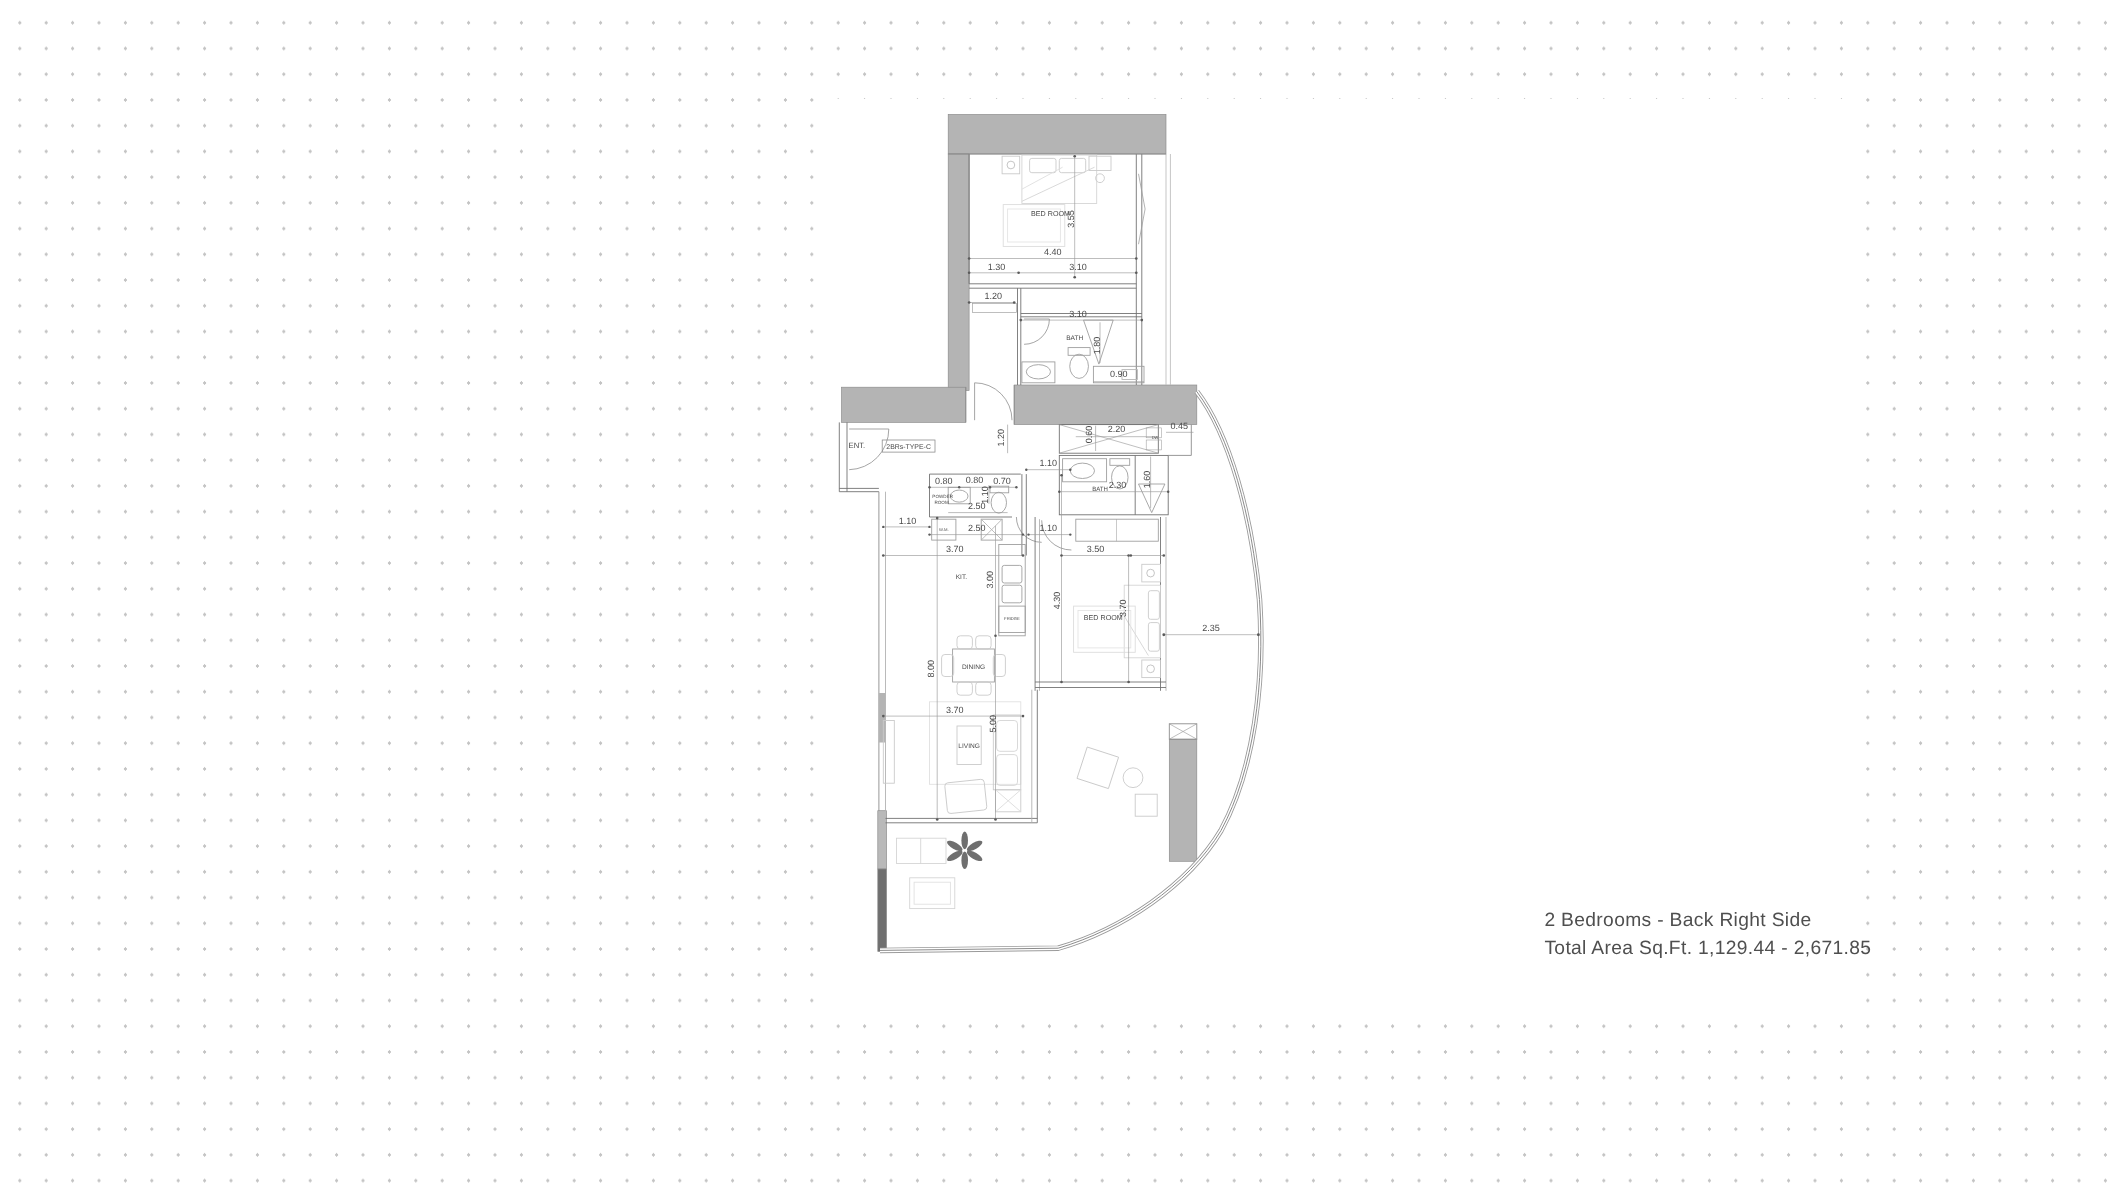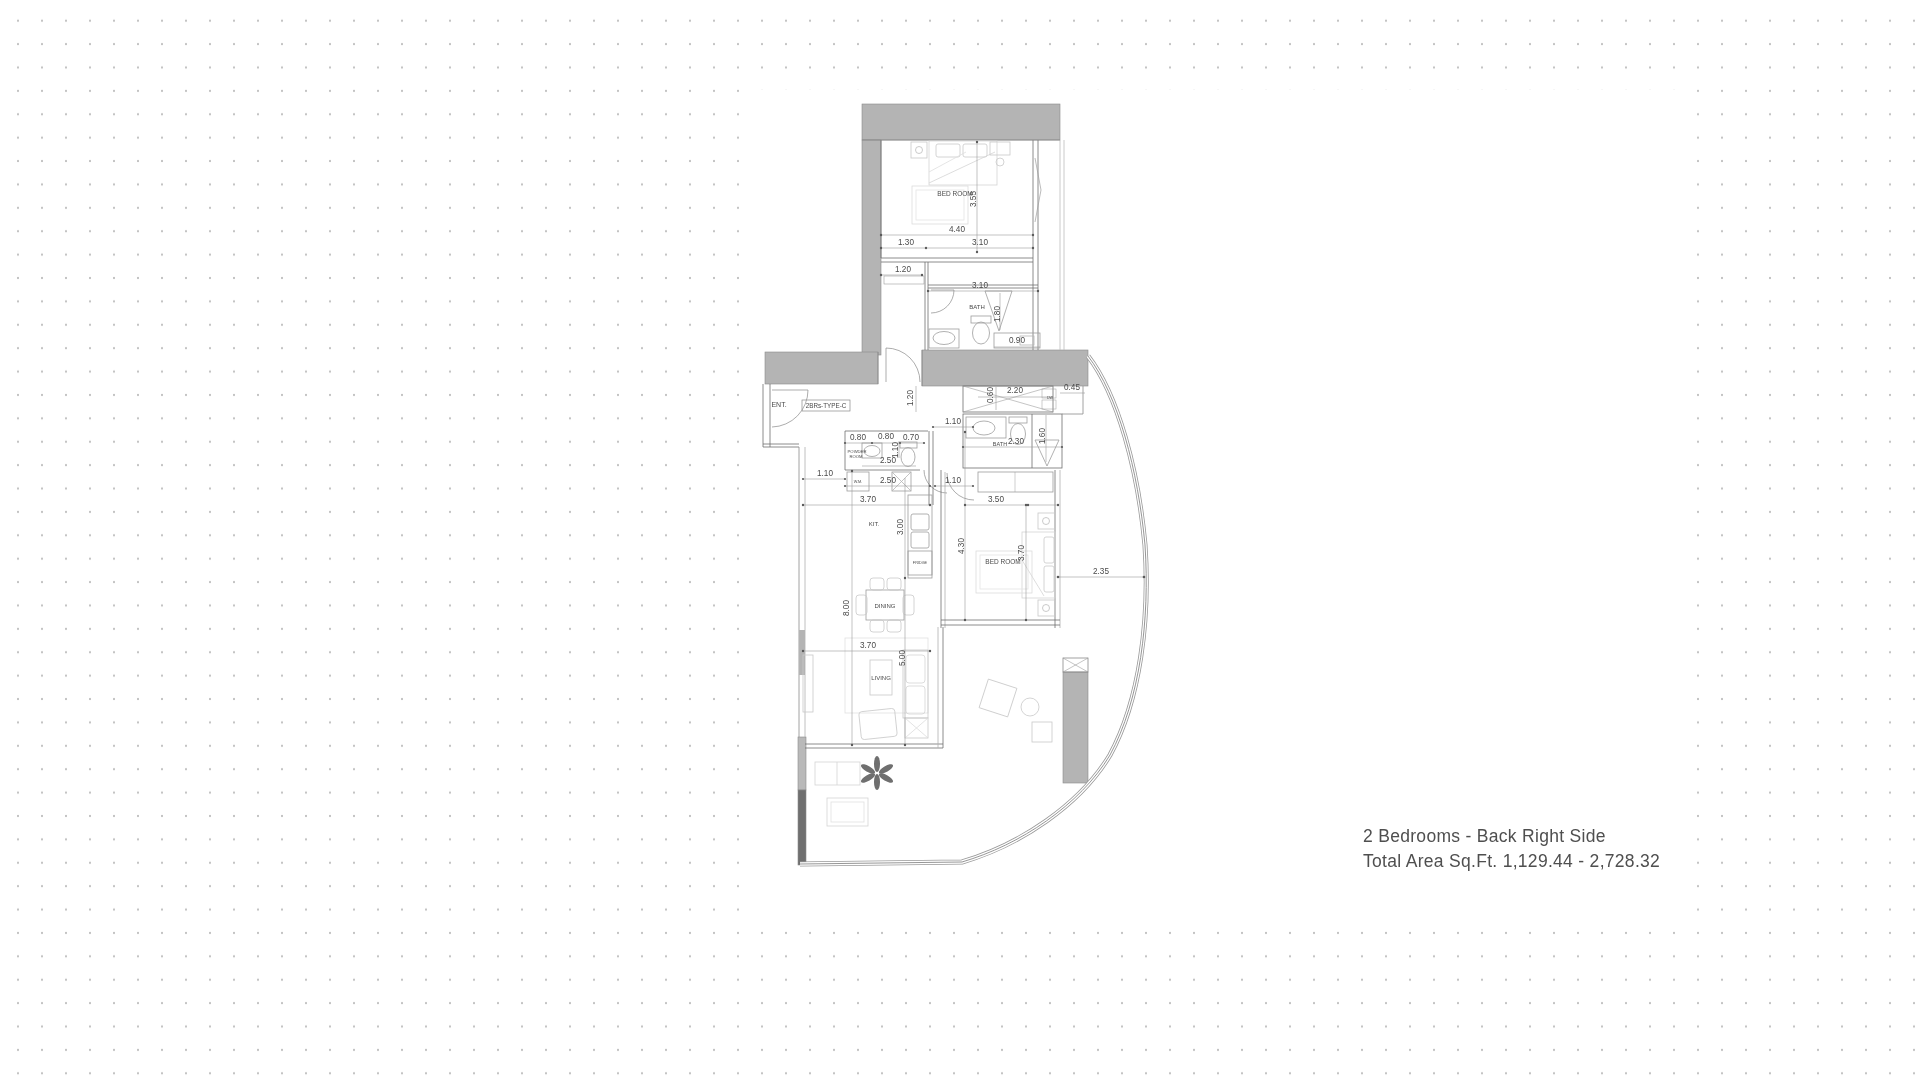--- a/index.html
+++ b/index.html
@@ -16,21 +16,21 @@
   }
   .plan-canvas{
     position:absolute;left:748px;top:90px;width:945px;height:824px;
     background:#ffffff;
   }
   svg.plan{position:absolute;left:0;top:0;}
   .caption{
     position:absolute;left:1363px;top:824px;
     color:#4f4f4f;font-size:17.5px;line-height:25px;letter-spacing:.3px;
   }
-  .caption div{white-space:nowrap;}
+  .caption div{white-space:nowrap;margin-left:41px;}
   text{font-family:"Liberation Sans",sans-serif;fill:#4a4a4a;}
 </style>
 </head>
 <body>
 
 <div class="dots"></div>
 <div class="plan-canvas"></div>
 
 <svg class="plan" width="1920" height="1078" viewBox="0 0 1920 1078">
 
@@ -344,14 +344,14 @@
       <text text-anchor="middle" font-size="8.2" fill="#4a4a4a" transform="translate(1024,553) rotate(-90)">3.70</text>
       <text text-anchor="middle" font-size="8.2" fill="#4a4a4a" x="1101" y="574">2.35</text>
       <text text-anchor="middle" font-size="8.2" fill="#4a4a4a" transform="translate(849,608) rotate(-90)">8.00</text>
       <text text-anchor="middle" font-size="8.2" fill="#4a4a4a" x="868" y="648">3.70</text>
       <text text-anchor="middle" font-size="8.2" fill="#4a4a4a" transform="translate(905,658) rotate(-90)">5.00</text>
     </g>
 </svg>
 
 <div class="caption">
   <div>2 Bedrooms - Back Right Side</div>
-  <div>Total Area Sq.Ft. 1,129.44 - 2,728.32</div>
+  <div>Total Area Sq.Ft. 1,129.44 - 2,671.85</div>
 </div>
 
 </body></html>

